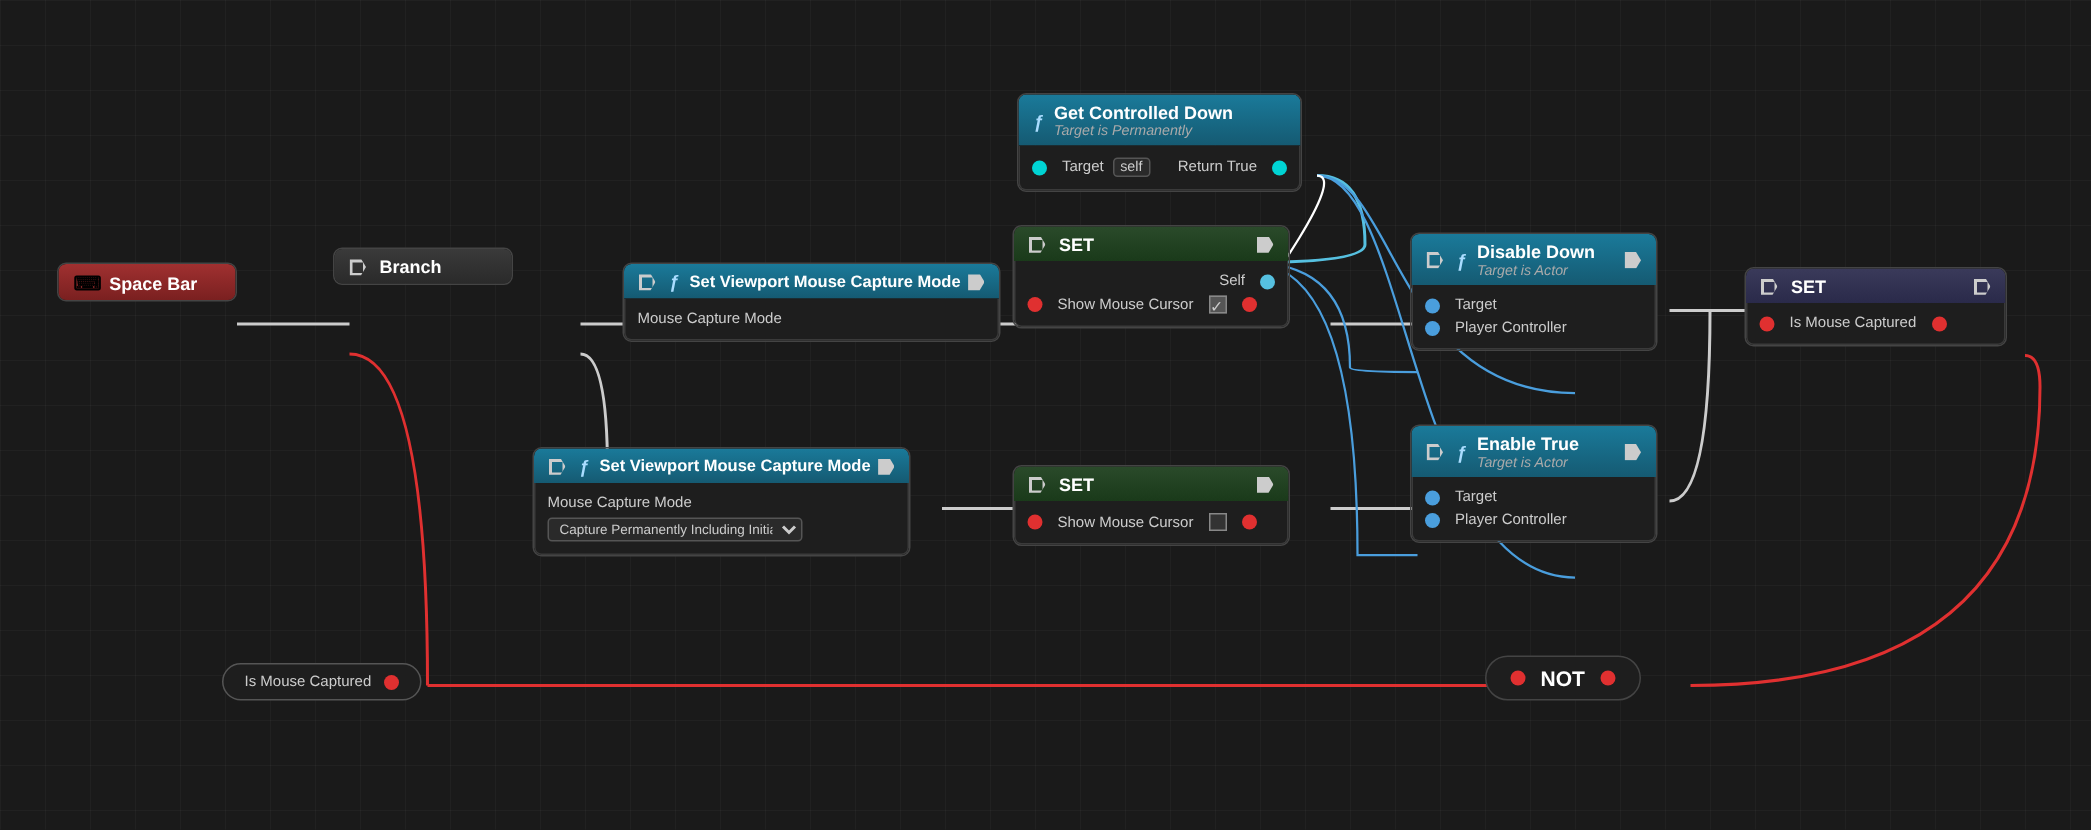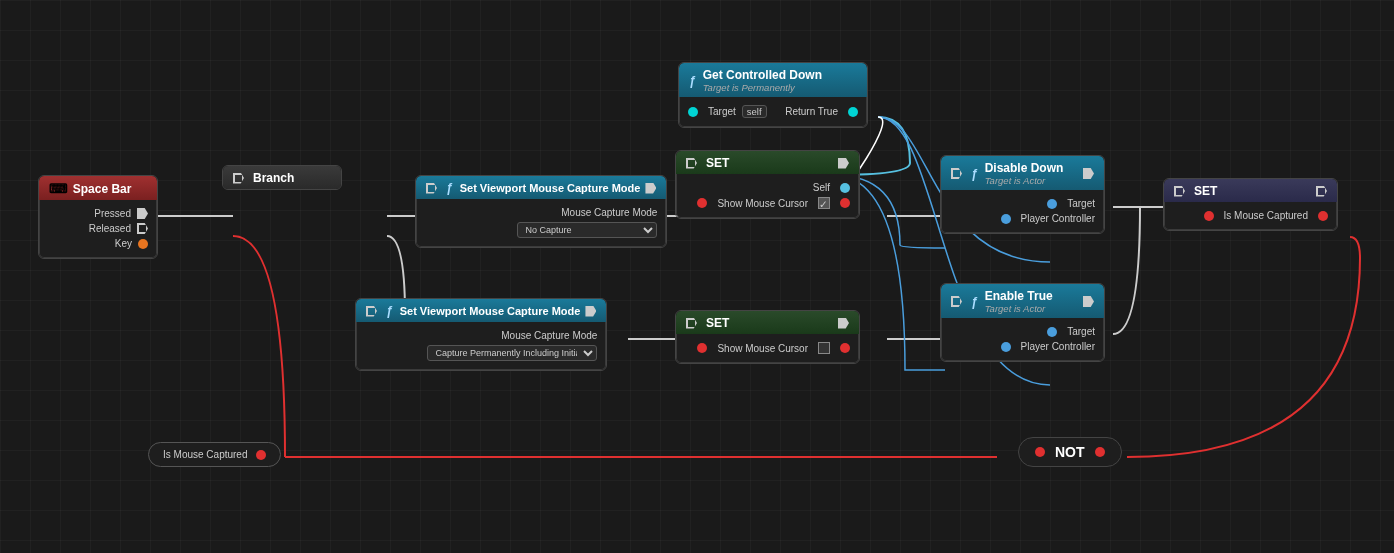--- a/index.html
+++ b/index.html
@@ -31,21 +31,21 @@
       border: 1px solid #3a3a3a;
       border-top: none;
       border-radius: 0 0 5px 5px;
       padding: 6px 8px;
       min-width: 100%;
     }
 
     .node-row {
       display: flex;
       align-items: center;
-      justify-content: flex-end;
+      justify-content: flex-start;
       padding: 2px 0;
       font-size: 10.5px;
       color: #ccc;
       gap: 6px;
     }
 
     
     .pin-exec {
       width: 11px; height: 11px;
       background: #ccc;
@@ -209,34 +209,20 @@
 
   <path d="M 878 117 C 900 117 838 200 838 200" stroke="white" stroke-width="1.5" fill="none"></path>
 </svg>
 
 <div class="node-full" style="left:38px; top:175px;">
   <div class="node-inner">
     <div class="node-header node-event-header">
       <span style="font-size:13px;">⌨</span>
       <span class="node-header-title">Space Bar</span>
     </div>
-    <div class="node-body">
-      <div class="node-row">
-        <span class="pin-label">Pressed</span>
-        <span class="pin-exec"></span>
-      </div>
-      <div class="node-row">
-        <span class="pin-label">Released</span>
-        <span class="pin-exec-hollow"></span>
-      </div>
-      <div class="node-row">
-        <span class="pin-label">Key</span>
-        <span class="pin-dot pin-orange"></span>
-      </div>
-    </div>
   </div>
 </div>
 
 <div class="node-full" style="left:222px; top:165px;">
   <div class="node-inner">
     <div class="node-header node-branch-header">
       <span class="pin-exec-hollow" style="margin-right:4px;"></span>
       <span class="node-header-title">Branch</span>
     </div>
   </div>
@@ -271,25 +257,20 @@
       <span class="node-title-icon" style="color:#adf;">ƒ</span>
       <div>
         <div class="node-header-title" style="font-size:11px;">Set Viewport Mouse Capture Mode</div>
       </div>
       <span class="pin-exec" style="margin-left:auto;"></span>
     </div>
     <div class="node-body">
       <div class="node-row">
         <span class="pin-label">Mouse Capture Mode</span>
       </div>
-      <div class="node-row">
-        <select class="select-box">
-          <option>No Capture</option>
-        </select>
-      </div>
     </div>
   </div>
 </div>
 
 <div class="node-full" style="left:355px; top:298px;">
   <div class="node-inner" style="min-width:200px;">
     <div class="node-header node-func-header">
       <span class="pin-exec-hollow" style="margin-right:4px;"></span>
       <span class="node-title-icon" style="color:#adf;">ƒ</span>
       <div>
@@ -423,19 +404,19 @@
   </div>
 </div>
 
 <div class="node-full" style="left:148px; top:442px;">
   <div style="background:#1e1e1e; border:1px solid #555; border-radius:15px; padding:6px 14px; display:flex; align-items:center; gap:8px;">
     <span class="pin-label">Is Mouse Captured</span>
     <span class="pin-dot pin-red"></span>
   </div>
 </div>
 
-<div class="node-full" style="left:1018px; top:437px;">
+<div class="node-full" style="left:990px; top:437px;">
   <div class="not-node">
     <span class="pin-dot pin-red"></span>
     <span style="color:#fff; font-size:14px; font-weight:bold;">NOT</span>
     <span class="pin-dot pin-red"></span>
   </div>
 </div>
 
 </body></html>

